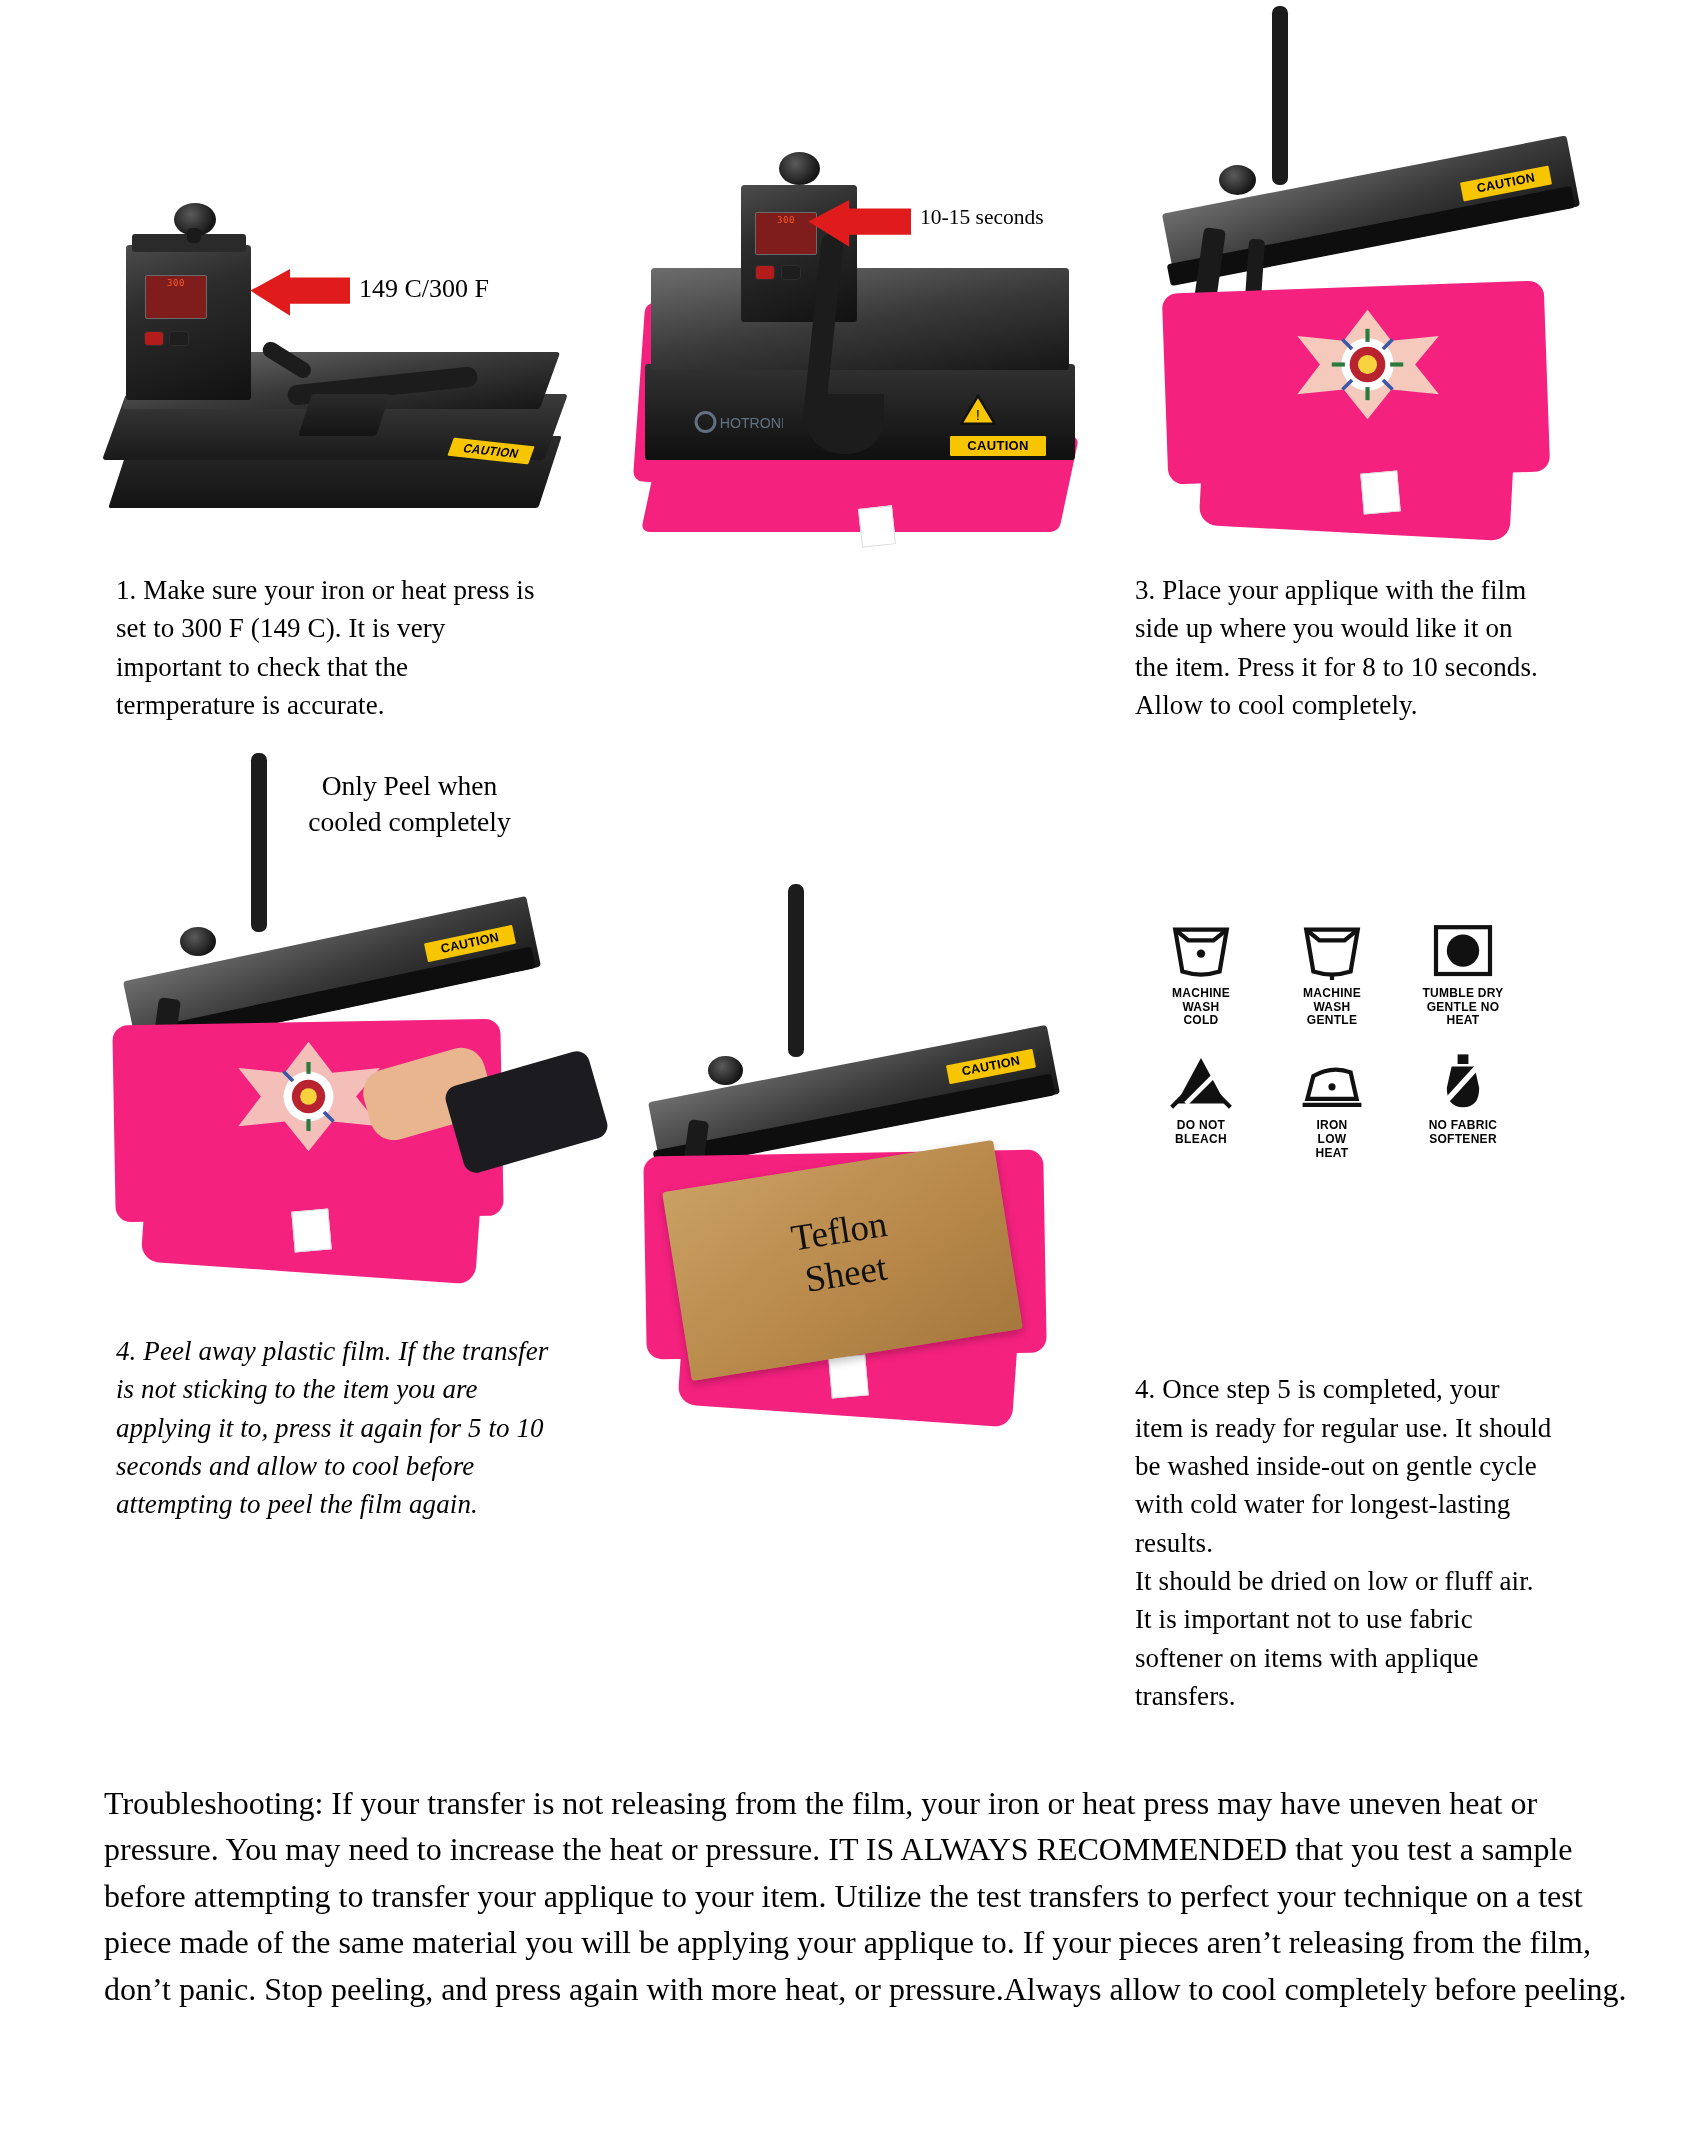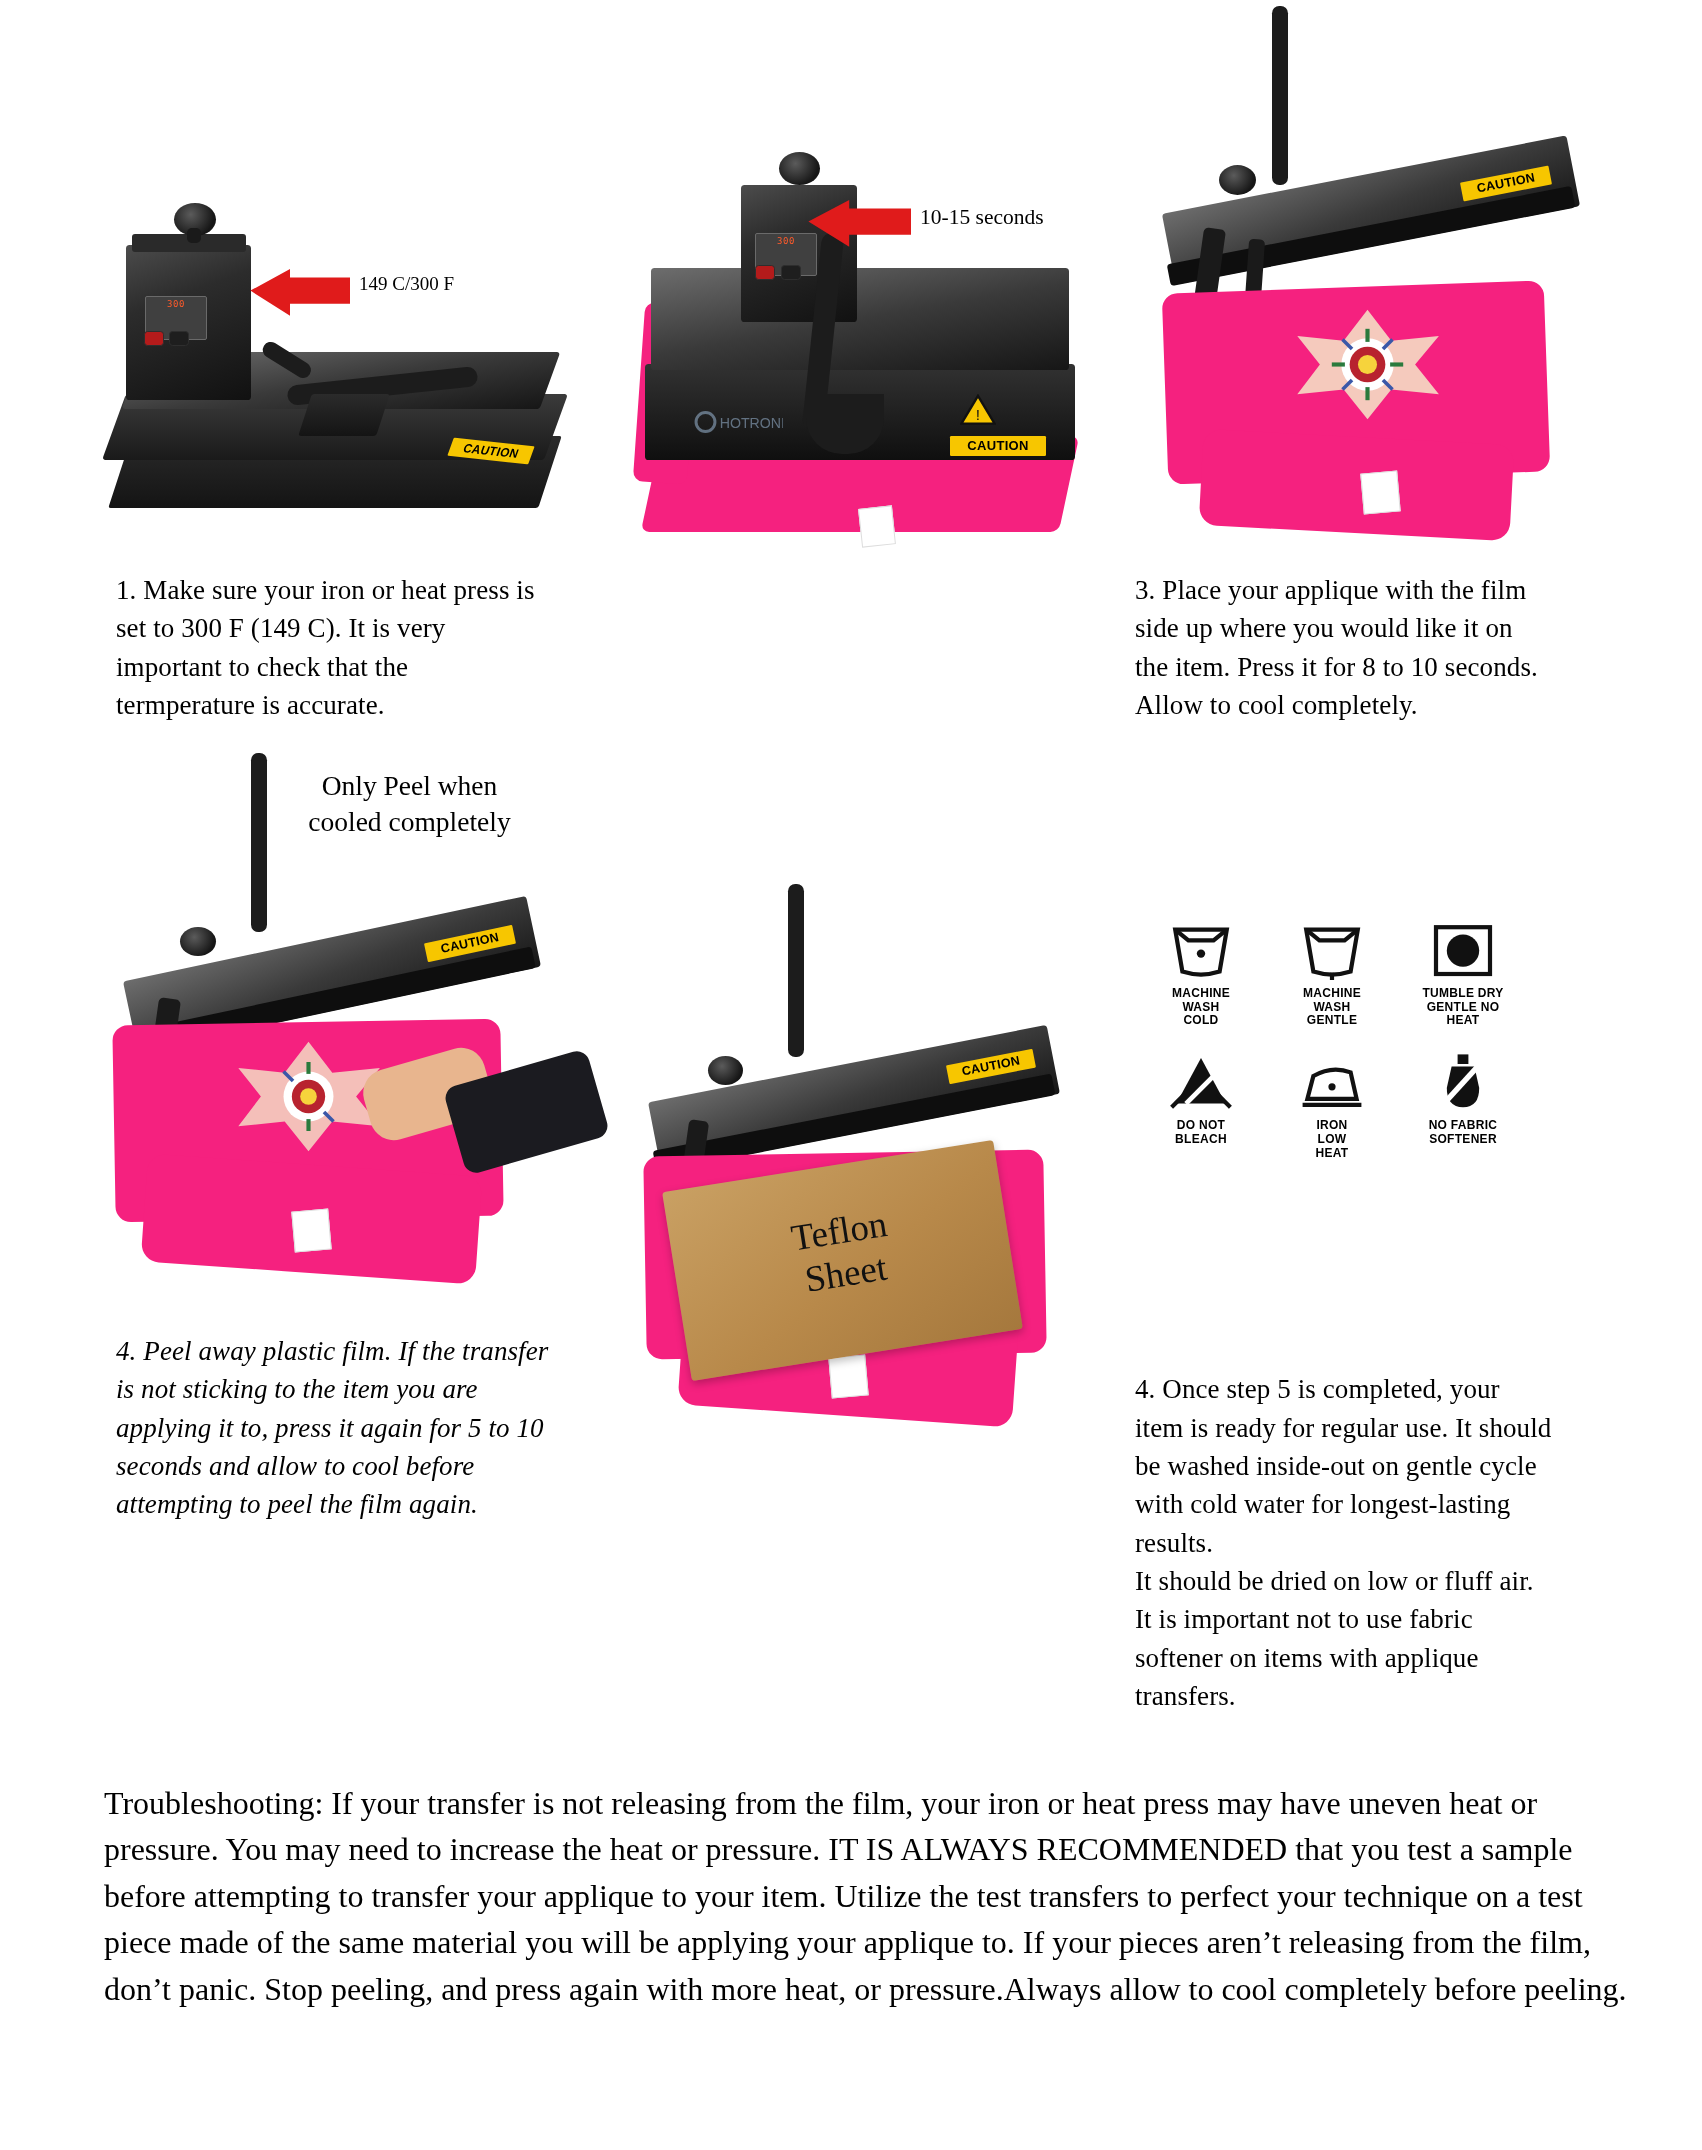--- a/index.html
+++ b/index.html
@@ -24,21 +24,21 @@
   }
 
   .caption {
     font-size: 27px;
     line-height: 1.42;
     letter-spacing: 0.1px;
   }
   .caption p { margin: 0; }
 
   .annot {
-    font-size: 19px;
+    font-size: 26px;
     font-family: "Liberation Serif", serif;
     line-height: 1.3;
   }
 
   
   .press {
     position: relative;
   }
   .shirt {
     position: absolute;
@@ -72,24 +72,23 @@
     border-radius: 8.4px;
   }
   .ctrl {
     position: absolute;
     background: #1e1e1e;
     border: 1.8px solid #2e2e2e;
     border-radius: 3.6px;
   }
   .screen {
     position: absolute;
-    background: #404040;
+    background: #7f1d1d;
     border: 1.8px solid #6a6a6a;
     border-radius: 2px;
-    margin-top: 21px;
   }
   .screen .digits {
     color: #ff5a2a;
     font-family: "DejaVu Sans Mono", monospace;
     font-size: 9px;
     letter-spacing: 0.6px;
     text-align: center;
     display: block;
     margin-top: 2.4px;
   }

